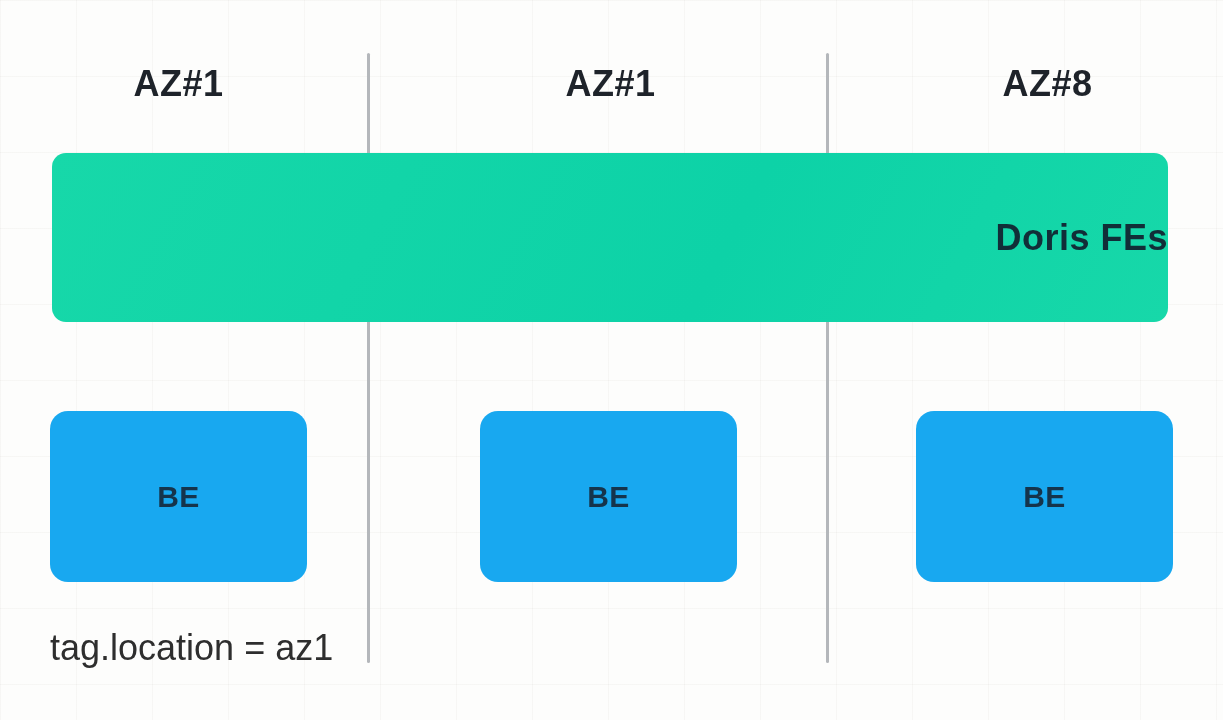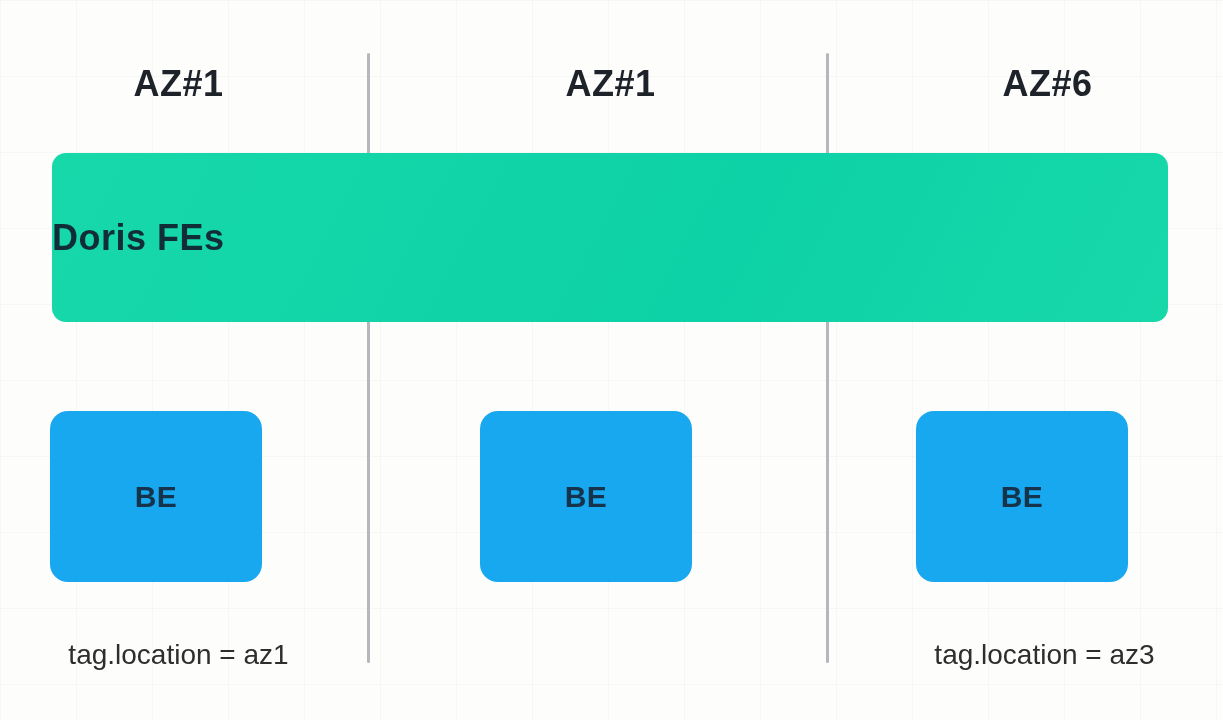--- a/index.html
+++ b/index.html
@@ -56,35 +56,35 @@
   .fe-box {
     position: absolute;
     left: 52px;
     top: 153px;
     width: 1116px;
     height: 169px;
     border-radius: 14px;
     background: linear-gradient(118deg, var(--fe-green-1, #17d8a9) 0%, var(--fe-green-2, #0dd2a7) 60%, var(--fe-green-1, #17d8a9) 100%);
     display: flex;
     align-items: center;
-    justify-content: flex-start;
+    justify-content: flex-end;
     z-index: 3;
   }
   .fe-box .box-label {
     font-size: 36px;
     font-weight: bold;
     color: var(--fe-text, #112e38);
     letter-spacing: 0.5px;
   }
 
   
   .be-box {
     position: absolute;
     top: 411px;
-    width: 212px;
+    width: 257px;
     height: 171px;
     border-radius: 18px;
     background: var(--be-blue, #18a8f0);
     display: flex;
     align-items: center;
     justify-content: center;
     z-index: 3;
   }
   .be-1 { left: 50px; }
   .be-2 { left: 480px; }
@@ -97,53 +97,51 @@
   }
 
   
   .tag-label {
     position: absolute;
     top: 630px;
     width: 257px;
     height: 36px;
     line-height: 36px;
     text-align: center;
-    font-size: 28px;
+    font-size: 36px;
     font-weight: normal;
     color: var(--tag-text, #2e2e2e);
     white-space: nowrap;
     z-index: 2;
-    margin-top: 7px;
   }
   .tag-1 { left: 50px; }
   .tag-2 { left: 480px; }
   .tag-3 { left: 916px; }
 </style>
 </head>
 <body>
 
 <div class="canvas">
 
   <div class="divider divider-1"></div>
   <div class="divider divider-2"></div>
 
   <div class="az-label az-1">AZ#1</div>
   <div class="az-label az-2">AZ#1</div>
-  <div class="az-label az-3">AZ#6</div>
+  <div class="az-label az-3">AZ#8</div>
 
   <div class="fe-box">
     <span class="box-label">Doris FEs</span>
   </div>
 
   <div class="be-box be-1">
     <span class="box-label">BE</span>
   </div>
   <div class="be-box be-2">
     <span class="box-label">BE</span>
   </div>
   <div class="be-box be-3">
     <span class="box-label">BE</span>
   </div>
 
   <div class="tag-label tag-1">tag.location = az1</div>
-  <div class="tag-label tag-3">tag.location = az3</div>
 
 </div>
 
 </body></html>

